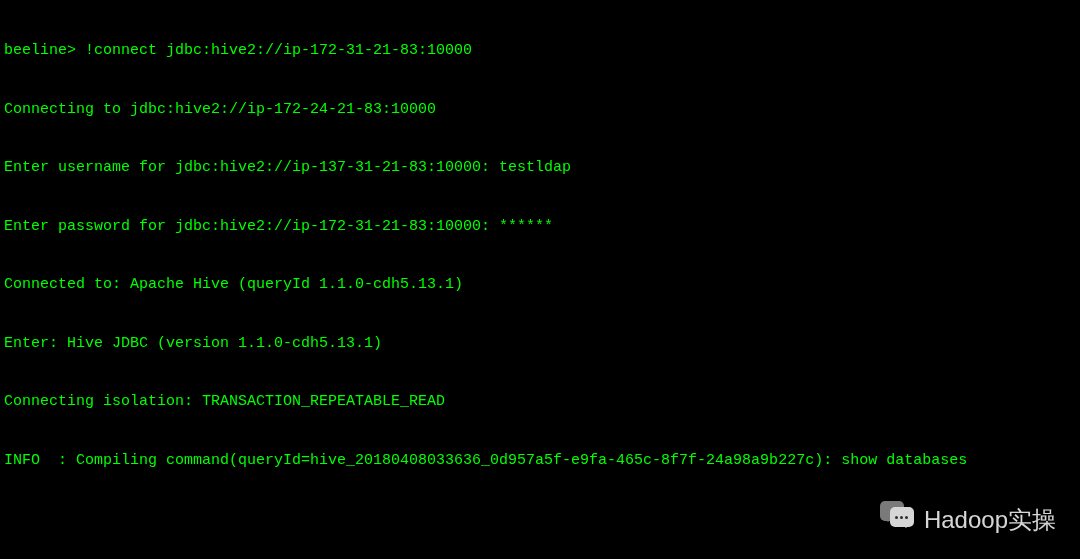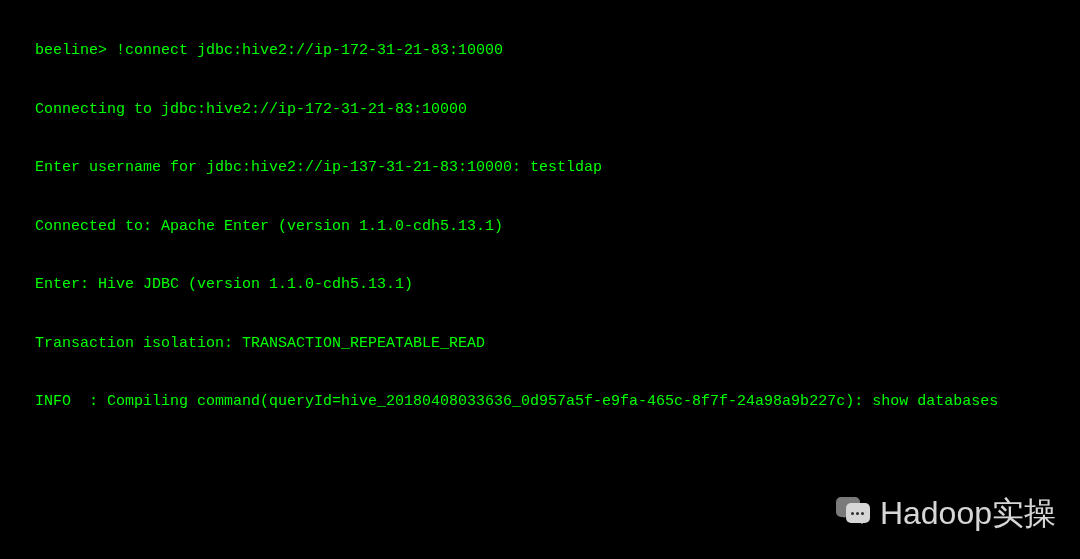--- a/index.html
+++ b/index.html
@@ -18,31 +18,30 @@
       overflow: hidden;
       position: relative;
       padding: 2px 4px;
     }
     .terminal {
       white-space: pre-wrap;
       word-break: break-all;
     }
     .line {
       display: block;
-      margin-left: 31px;
     }
     .watermark {
       position: absolute;
       bottom: 24px;
       right: 24px;
       display: flex;
-      align-items: flex-start;
+      align-items: flex-end;
       color: #eee;
       font-family: "Helvetica Neue", Arial, sans-serif;
-      font-size: 32px;
+      font-size: 24px;
       opacity: 0.9;
     }
     .watermark .icon {
       width: 38px;
       height: 38px;
       margin-right: 8px;
       position: relative;
     }
     .watermark .bubble-back {
       position: absolute;
@@ -87,25 +86,26 @@
       height: 3px;
       background: #333;
       border-radius: 50%;
     }
   </style>
 </head>
 <body>
 
 <div class="terminal">
   <span class="line">beeline&gt; !connect jdbc:hive2://ip-172-31-21-83:10000</span>
-  <span class="line">Connecting to jdbc:hive2://ip-172-31-21-83:10000</span>
+  <span class="line">Connecting to jdbc:hive2://ip-172-24-21-83:10000</span>
   <span class="line">Enter username for jdbc:hive2://ip-137-31-21-83:10000: testldap</span>
-  <span class="line">Connected to: Apache Enter (version 1.1.0-cdh5.13.1)</span>
+  <span class="line">Enter password for jdbc:hive2://ip-172-31-21-83:10000: ******</span>
+  <span class="line">Connected to: Apache Hive (queryId 1.1.0-cdh5.13.1)</span>
   <span class="line">Enter: Hive JDBC (version 1.1.0-cdh5.13.1)</span>
-  <span class="line">Transaction isolation: TRANSACTION_REPEATABLE_READ</span>
+  <span class="line">Connecting isolation: TRANSACTION_REPEATABLE_READ</span>
   <span class="line">INFO  : Compiling command(queryId=hive_20180408033636_0d957a5f-e9fa-465c-8f7f-24a98a9b227c): show databases</span>
   
   
   
   
   
   
   
   
   

